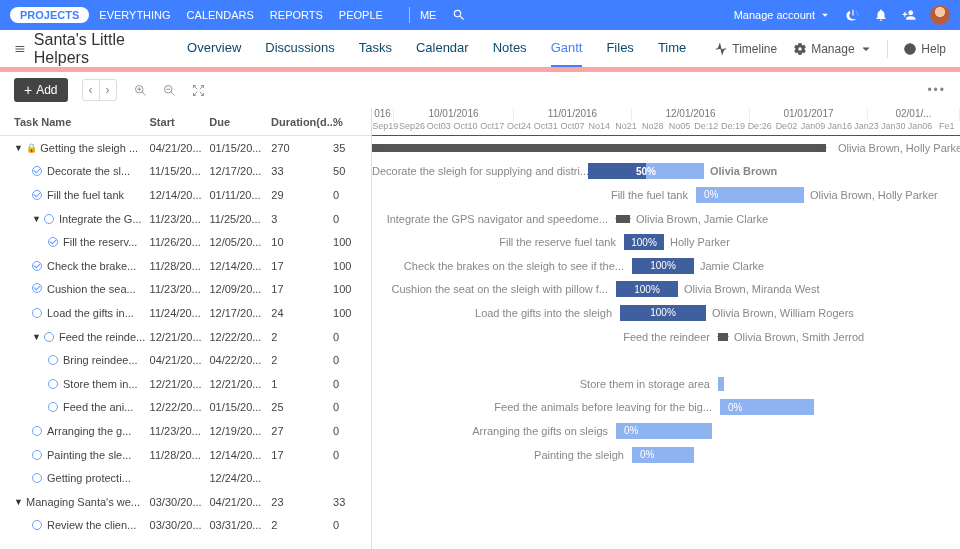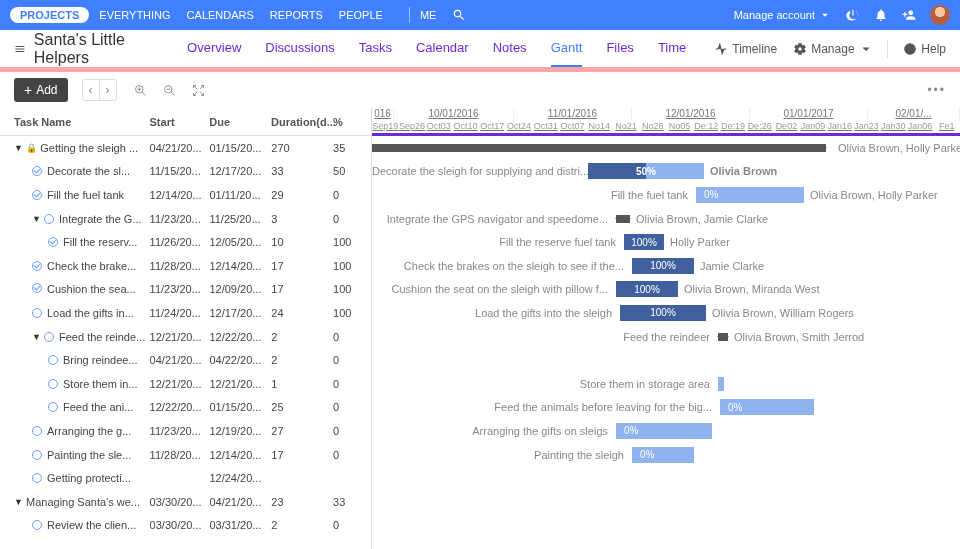--- a/index.html
+++ b/index.html
@@ -9,21 +9,21 @@
   .topbar .nav-item { margin-right: 16px; cursor: pointer; }
   .topbar .sep { width: 1px; height: 16px; background: rgba(255,255,255,0.5); margin: 0 10px; }
   .topbar .spacer { flex: 1; }
   .topbar .right-item { margin-left: 14px; display: inline-flex; align-items: center; cursor: pointer; }
   .topbar svg { width: 14px; height: 14px; fill: #fff; }
   .avatar { width: 20px; height: 20px; border-radius: 50%; background: radial-gradient(circle at 50% 35%, #f6c89f 30%, #b85c3e 32%); margin-left: 14px; }
 
   .tabbar { height: 42px; display: flex; align-items: center; padding: 0 14px; border-bottom: 5px solid #fca5a5; }
   .tabbar .menu-icon { margin-right: 8px; cursor: pointer; }
   .tabbar .title { font-size: 16px; font-weight: 400; color: #333; margin-right: 30px; }
-  .tabbar .tab { margin: 0 12px; font-size: 13px; color: #6d28d9; cursor: pointer; padding: 10px 0; }
+  .tabbar .tab { margin: 0 12px; font-size: 13px; color: #0c4a6e; cursor: pointer; padding: 10px 0; }
   .tabbar .tab.active { color: #407fff; border-bottom: 2px solid #407fff; }
   .tabbar .spacer { flex: 1; }
   .tabbar .tool { font-size: 12px; color: #555; margin-left: 16px; display: inline-flex; align-items: center; cursor: pointer; gap: 4px; }
   .tabbar .tool svg { width: 14px; height: 14px; fill: #555; stroke: #555; }
 
   .toolbar { height: 36px; display: flex; align-items: center; padding: 0 14px; position: relative; }
   .add-btn { background: #444; color: #fff; padding: 5px 10px; border-radius: 3px; font-size: 12px; display: inline-flex; align-items: center; gap: 4px; cursor: pointer; }
   .pager { margin-left: 14px; display: inline-flex; border: 1px solid #ddd; border-radius: 3px; }
   .pager span { padding: 3px 6px; cursor: pointer; color: #888; }
   .pager span:first-child { border-right: 1px solid #ddd; }
@@ -47,21 +47,21 @@
   .row .col-name { display: flex; align-items: center; white-space: nowrap; overflow: hidden; text-overflow: ellipsis; }
   .caret { display: inline-block; width: 12px; color: #333; font-size: 9px; }
   .lock { font-size: 9px; color: #666; margin-right: 3px; }
   .check { width: 10px; height: 10px; border: 1.2px solid #6aa0ff; border-radius: 50%; display: inline-block; margin-right: 5px; position: relative; flex-shrink: 0; }
   .check.done::after { content: ""; position: absolute; left: 2px; top: 0px; width: 3px; height: 5px; border: solid #6aa0ff; border-width: 0 1.5px 1.5px 0; transform: rotate(45deg); }
   .indent-1 { padding-left: 18px; }
   .indent-2 { padding-left: 34px; }
   .tname { overflow: hidden; text-overflow: ellipsis; white-space: nowrap; }
 
   .gantt { flex: 1; overflow: hidden; position: relative; }
-  .time-head { height: 28px; border-bottom: 3px solid #6d28d9; position: relative; font-size: 10px; color: #777; text-decoration: underline; }
+  .time-head { height: 28px; border-bottom: 1px solid #6d28d9; position: relative; font-size: 10px; color: #777; }
   .months { display: flex; height: 13px; }
   .months div { text-align: center; border-right: 1px solid #eee; }
   .days { display: flex; height: 15px; font-size: 9px; color: #999; }
   .days div { flex: 1; text-align: center; }
   .gantt-body { position: relative; }
   .grow { height: 23.6px; position: relative; display: flex; align-items: center; }
   .bar-label { font-size: 11px; color: #888; position: absolute; right: 0; text-align: right; white-space: nowrap; }
   .bar-wrap { position: absolute; height: 16px; display: flex; align-items: center; }
   .bar { height: 16px; background: #8fb3f0; position: relative; display: flex; align-items: center; }
   .bar .prog { height: 100%; background: #3f5f9f; }

